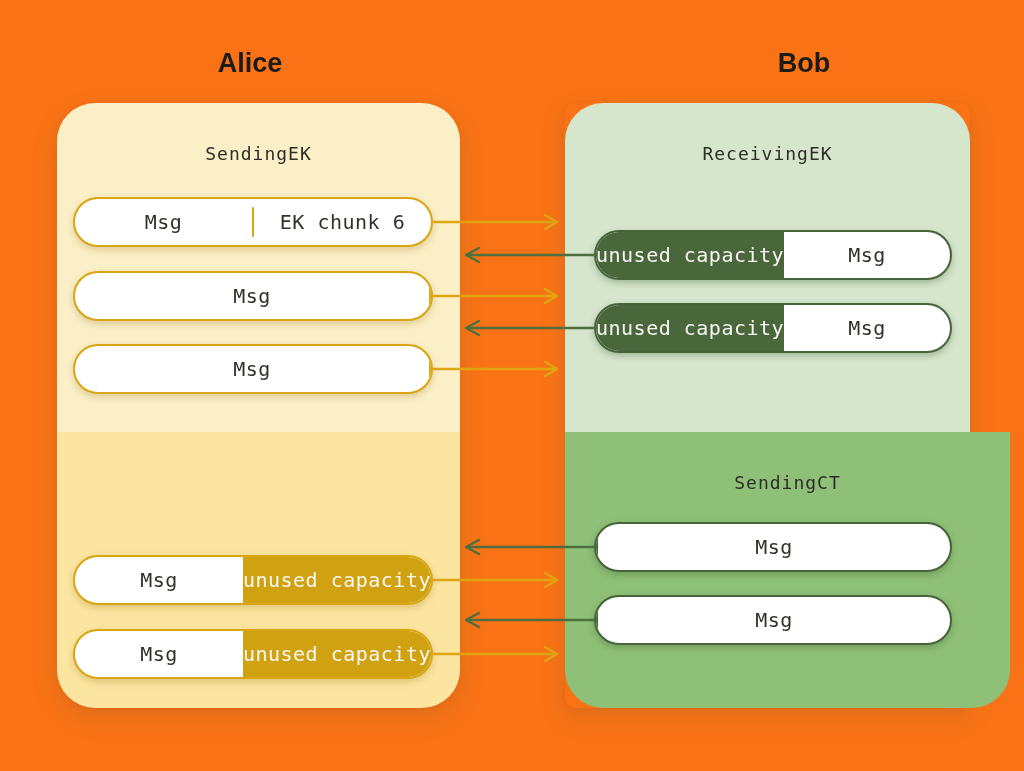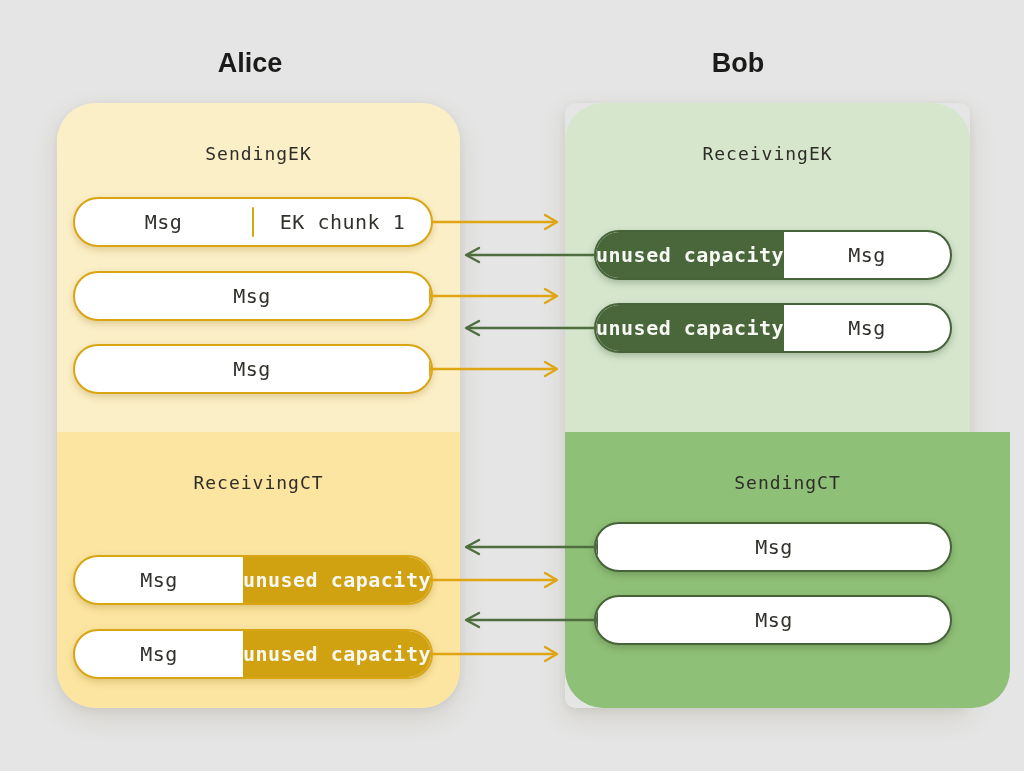--- a/index.html
+++ b/index.html
@@ -1,26 +1,26 @@
 <!DOCTYPE html>
 <html><head>
 <meta charset="utf-8">
 <style>
   html,body{margin:0;padding:0;background:#ffffff;}
   .canvas{
-    position:relative;width:1024px;height:771px;background:#e5e5e5;overflow:hidden;
+    position:relative;width:1024px;height:771px;background:#f97316;overflow:hidden;
     font-family:"DejaVu Sans Mono","Liberation Mono",monospace;
   }
   .col-header{
     position:absolute;top:48px;width:200px;text-align:center;
     font-family:"Liberation Sans","DejaVu Sans",sans-serif;
     font-weight:700;font-size:27px;color:#1b1b1a;
   }
   .col-header.alice{left:150px;}
-  .col-header.bob{left:638px;}
+  .col-header.bob{left:704px;}
 
   .column{position:absolute;top:103px;height:605px;border-radius:38px;
     box-shadow:0 10px 26px rgba(110,100,55,.16),0 2px 8px rgba(0,0,0,.06);}
   .column.alice{left:57px;width:403px;}
   .column.bob{left:565px;width:405px;border-radius:10px;}
 
   .half{position:absolute;left:0;width:100%;overflow:hidden;}
   .half.top{top:0;height:329px;border-radius:38px 38px 0 0;}
   .half.bottom{top:329px;height:276px;border-radius:0 0 38px 38px;}
   .bg-alice-light{background:#FBEFC7;}
@@ -38,21 +38,21 @@
     overflow:hidden;box-sizing:border-box;background:#ffffff;
   }
   .pill.alice-x{left:16px;width:360px;}
   .pill.bob-x{left:29px;width:358px;}
   .pill.gold-border{border:2px solid #D9A513;box-shadow:0 3px 7px rgba(150,110,25,.28);}
   .pill.green-border{border:2px solid #46633A;box-shadow:0 3px 7px rgba(50,75,35,.30);}
 
   .seg{flex:1 1 0;display:flex;align-items:center;justify-content:center;
     font-size:20px;letter-spacing:.5px;white-space:nowrap;}
   .seg.dark-text{color:#32312c;}
-  .seg.light-text{color:#f7f8f3;font-weight:bold;}
+  .seg.light-text{color:#f7f8f3;}
   .seg.gold-fill{background:#D0A111;}
   .seg.green-fill{background:#4A673B;}
 
   .vdiv{flex:0 0 2px;width:2px;margin:8px 0;border-radius:1px;}
   .vdiv.gold{background:#D9A513;}
   .vdiv.green{background:#46633A;}
 
   svg.arrows{position:absolute;left:0;top:0;width:1024px;height:771px;pointer-events:none;}
   svg.arrows *{fill:none;stroke-linecap:round;stroke-linejoin:round;}
   .arrow-gold{stroke:#DFA513;stroke-width:2.4;}
@@ -67,34 +67,33 @@
   <div class="col-header bob">Bob</div>
 
   <div class="column alice">
 
     <div class="half top bg-alice-light">
       <div class="panel-title">SendingEK</div>
 
       <div class="pill alice-x gold-border" style="top:94px">
         <span class="seg dark-text">Msg</span>
         <span class="vdiv gold"></span>
-        <span class="seg dark-text">EK chunk 1</span>
+        <span class="seg dark-text">EK chunk 6</span>
       </div>
       <div class="pill alice-x gold-border" style="top:168px">
         <span class="seg dark-text">Msg</span>
         <span class="vdiv gold"></span>
       </div>
       <div class="pill alice-x gold-border" style="top:241px">
         <span class="seg dark-text">Msg</span>
         <span class="vdiv gold"></span>
       </div>
     </div>
 
     <div class="half bottom bg-alice-dark">
-      <div class="panel-title">ReceivingCT</div>
 
       <div class="pill alice-x gold-border" style="top:123px">
         <span class="seg dark-text">Msg</span>
         <span class="seg gold-fill light-text">unused capacity</span>
       </div>
       <div class="pill alice-x gold-border" style="top:197px">
         <span class="seg dark-text">Msg</span>
         <span class="seg gold-fill light-text">unused capacity</span>
       </div>
     </div>

